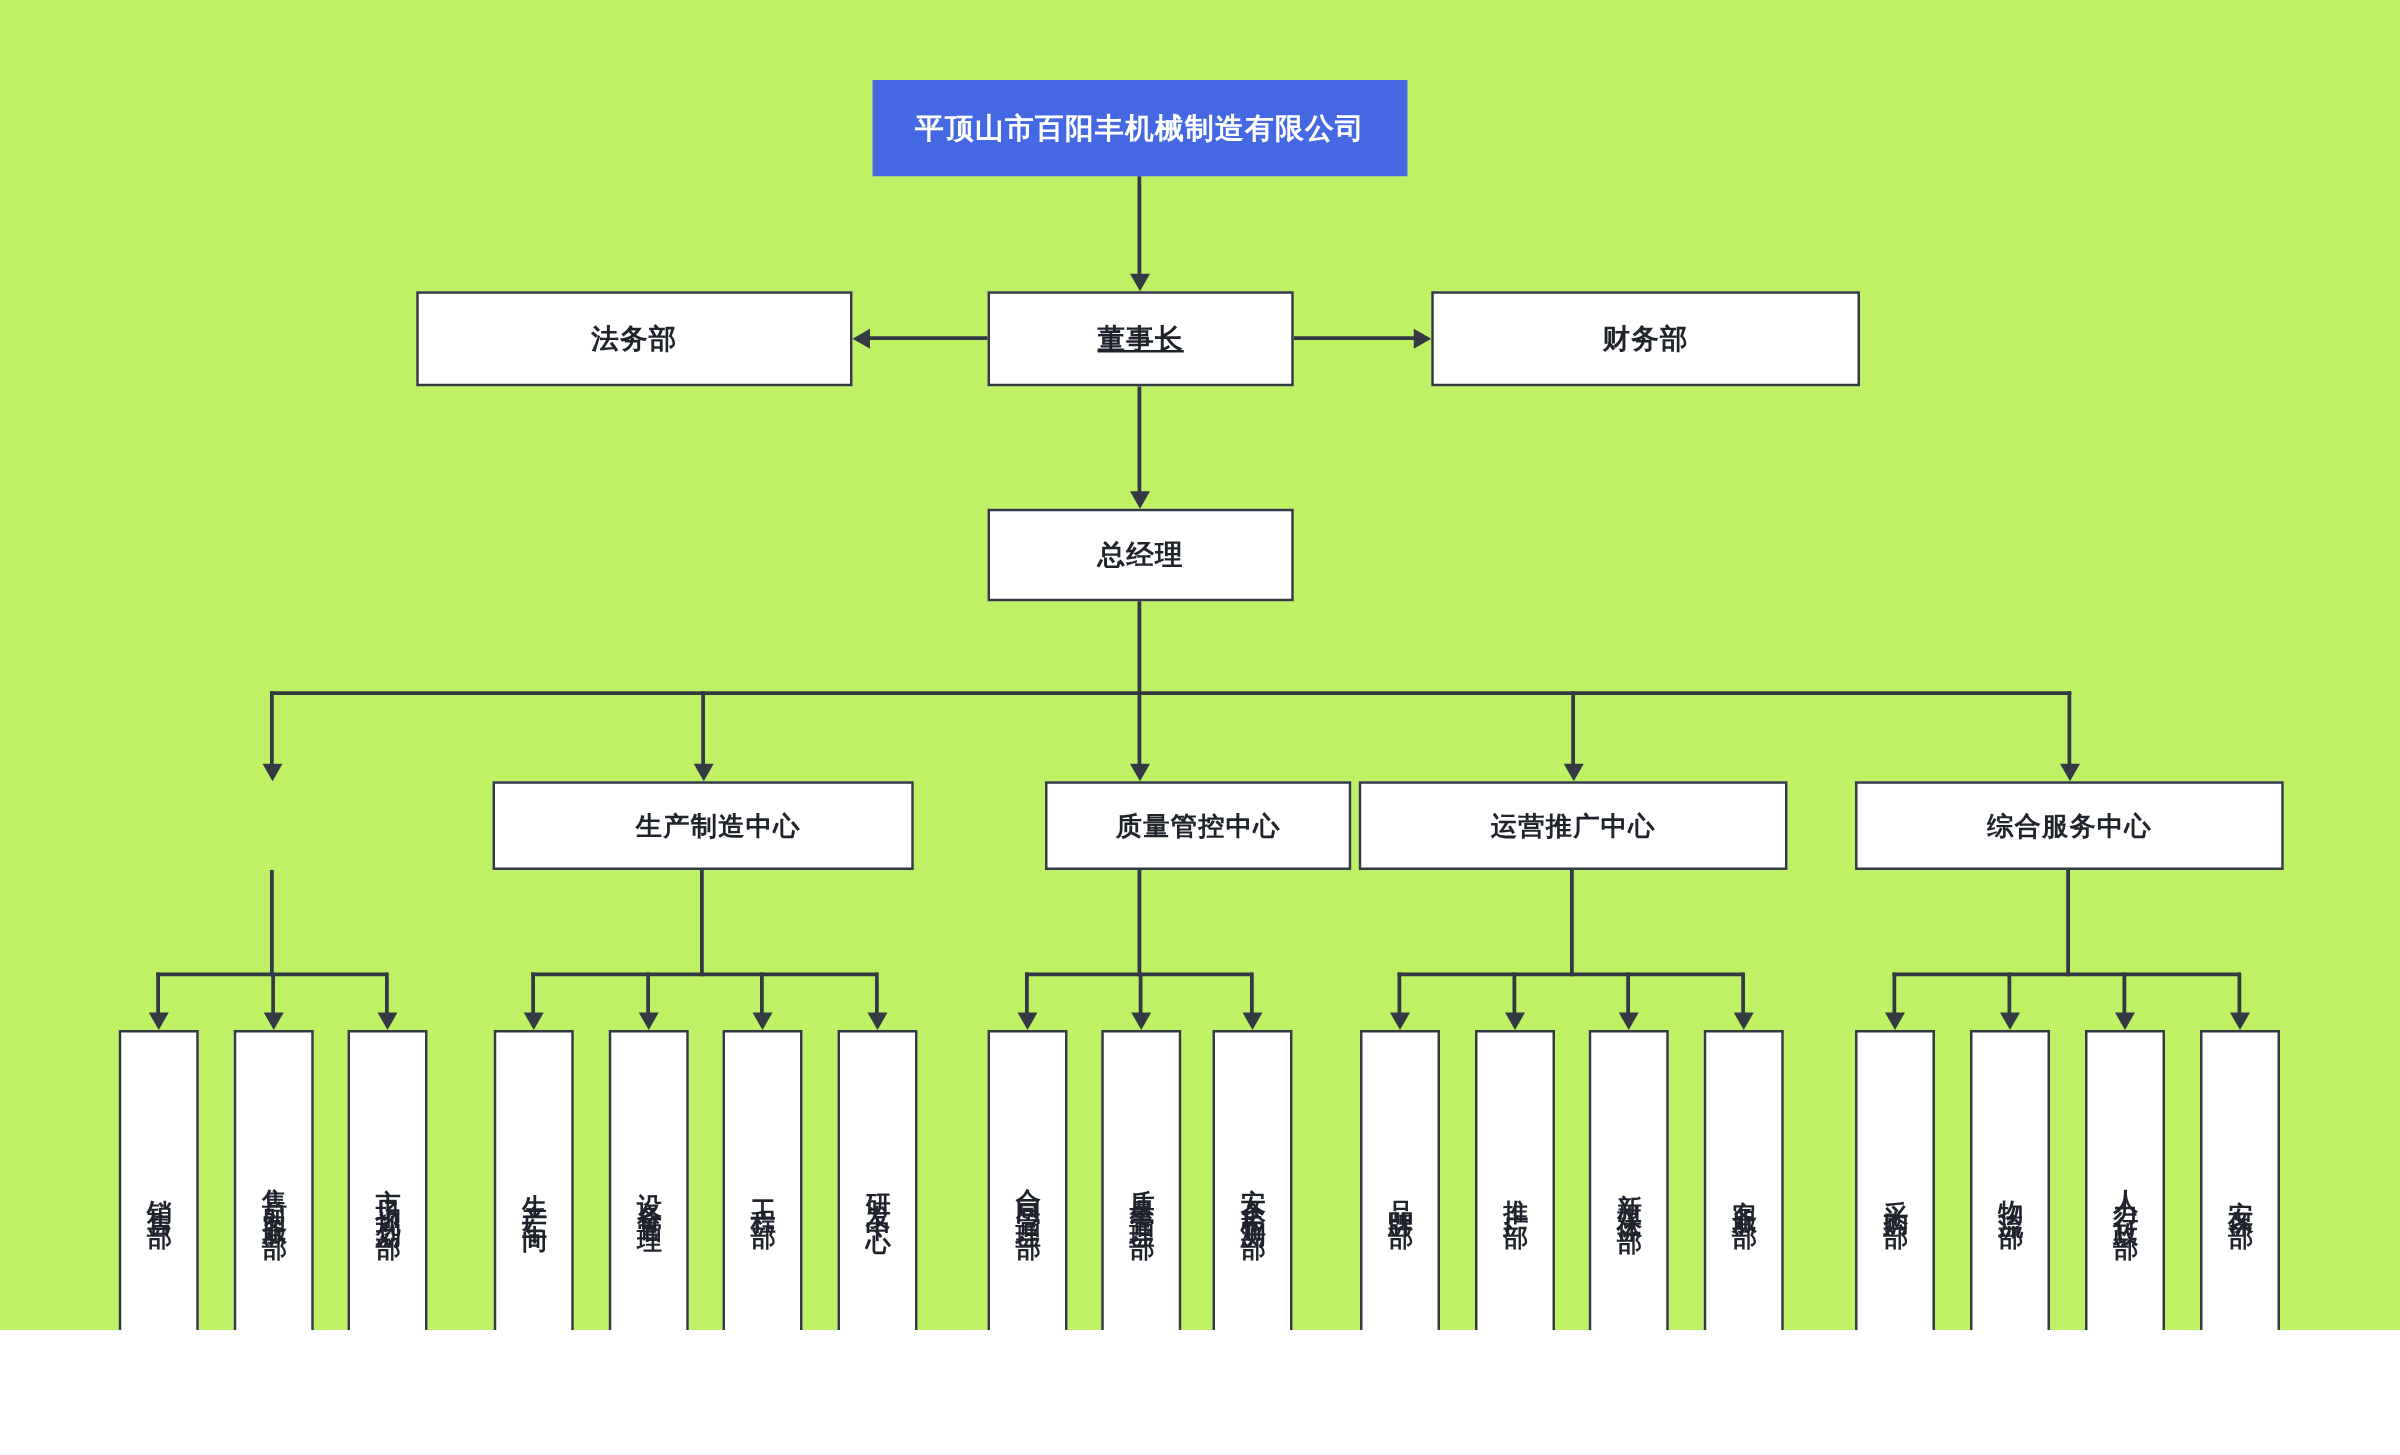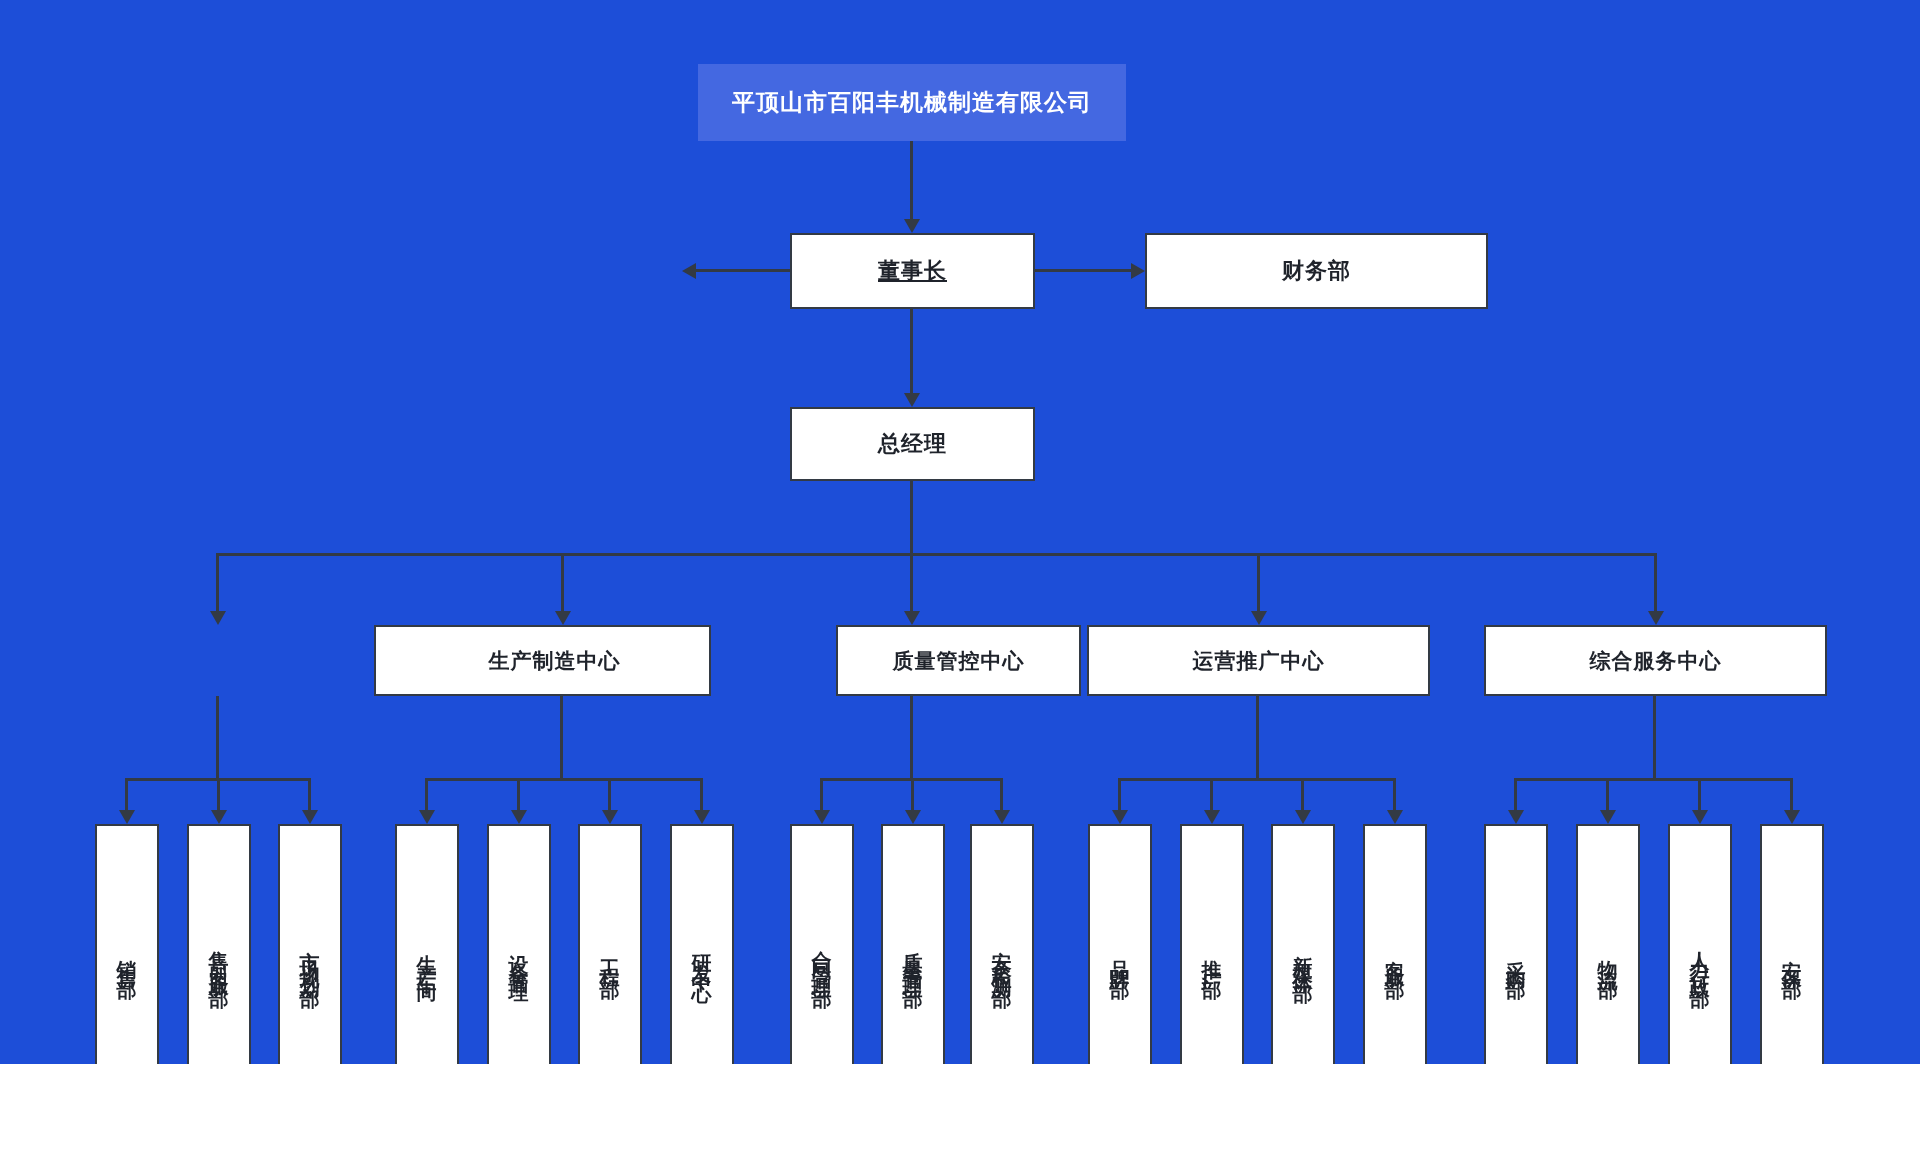--- a/index.html
+++ b/index.html
@@ -1,17 +1,17 @@
 <!DOCTYPE html>
 <html><head>
 <meta charset="utf-8">
 <style>
   html,body{margin:0;padding:0;background:#ffffff;}
   #canvas{
-    position:relative;width:1920px;height:1064px;background:#1d4ed8;overflow:hidden;
+    position:relative;width:1920px;height:1064px;background:#bef264;overflow:hidden;
     font-family:"Liberation Sans","DejaVu Sans",sans-serif;
   }
   .node{
     position:absolute;box-sizing:border-box;background:#ffffff;
     border:2px solid #333A44;color:#1F232B;font-weight:bold;
     display:flex;align-items:center;justify-content:center;text-align:center;
   }
   .root-node{
     background:#4468E1;border:none;color:#ffffff;font-size:23px;letter-spacing:1px;
   }
@@ -115,32 +115,35 @@
   <div class="ad" style="left:1600px;top:810px;"></div>
   <div class="vl" style="left:1698px;top:778px;height:34px;"></div>
   <div class="ad" style="left:1692px;top:810px;"></div>
   <div class="vl" style="left:1790px;top:778px;height:34px;"></div>
   <div class="ad" style="left:1784px;top:810px;"></div>
 
   <div class="node root-node" style="left:698px;top:64px;width:428px;height:77px;">
     <span>平顶山市百阳丰机械制造有限公司</span>
   </div>
 
+  <div class="node h-node" style="left:333px;top:233px;width:349px;height:76px;">
+    <span>法务部</span>
+  </div>
   <div class="node h-node" style="left:790px;top:233px;width:245px;height:76px;text-decoration:underline;">
     <span>董事长</span>
   </div>
   <div class="node h-node" style="left:1145px;top:233px;width:343px;height:76px;font-family:Liberation Mono, monospace;">
     <span>财务部</span>
   </div>
 
   <div class="node h-node" style="left:790px;top:407px;width:245px;height:74px;">
     <span>总经理</span>
   </div>
 
-  <div class="node center-node" style="left:374px;top:625px;width:337px;height:71px;padding-left:24px;">
+  <div class="node center-node" style="left:394px;top:625px;width:337px;height:71px;padding-left:24px;">
     <span>生产制造中心</span>
   </div>
   <div class="node center-node" style="left:790px;top:625px;width:245px;height:71px;margin-left:46px;">
     <span>质量管控中心</span>
   </div>
   <div class="node center-node" style="left:1087px;top:625px;width:343px;height:71px;">
     <span>运营推广中心</span>
   </div>
   <div class="node center-node" style="left:1484px;top:625px;width:343px;height:71px;">
     <span>综合服务中心</span>

